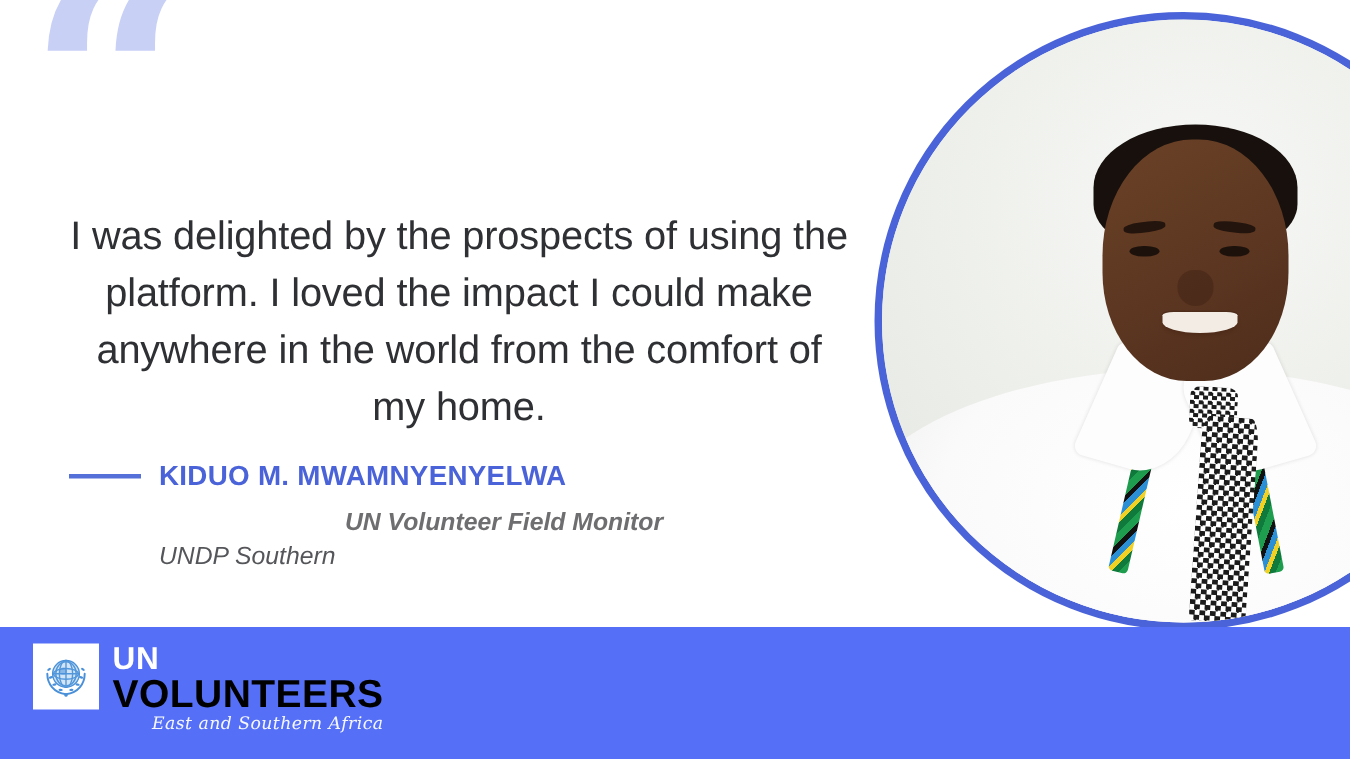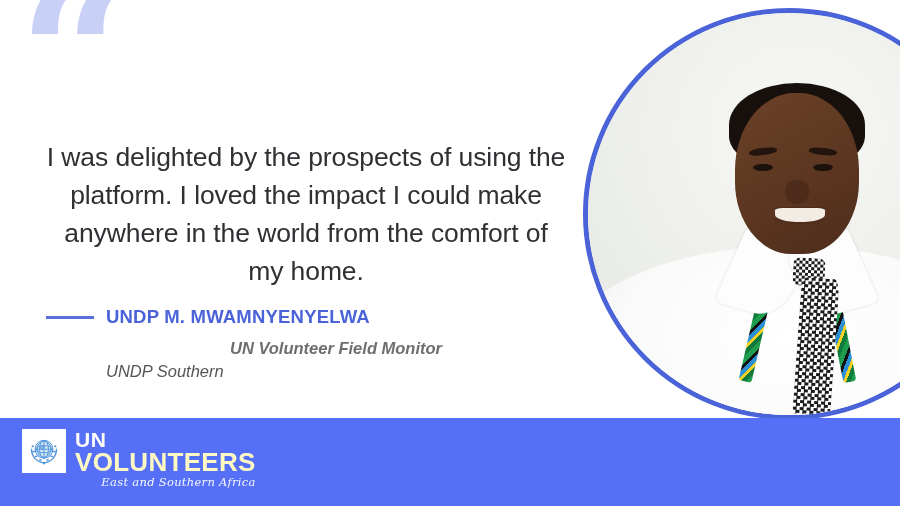--- a/index.html
+++ b/index.html
@@ -270,21 +270,21 @@
   .wm-un {
     font-size: 21px;
     font-weight: 700;
     color: #ffffff;
     letter-spacing: 0.5px;
     line-height: 20px;
   }
   .wm-vol {
     font-size: 26px;
     font-weight: 700;
-    color: #fef9c3;
+    color: #000000;
     letter-spacing: 0.3px;
     line-height: 25px;
   }
   .wm-region {
     font-family: "DejaVu Serif", serif;
     font-style: italic;
     font-size: 11.5px;
     color: #ffffff;
     text-align: right;
     letter-spacing: 0.3px;
@@ -297,21 +297,21 @@
 
 <div class="card">
 
   <div class="quote-mark">“</div>
 
   <div class="quote-text">I was delighted by the prospects of using the platform. I loved the impact I could make anywhere in the world from the comfort of my home.</div>
 
   <div class="attribution">
     <div class="attrib-name-row">
       <span class="name-rule"></span>
-      <span class="attrib-name">UNDP M. MWAMNYENYELWA</span>
+      <span class="attrib-name">KIDUO M. MWAMNYENYELWA</span>
     </div>
     <div class="attrib-role">UN Volunteer Field Monitor</div>
     <div class="attrib-org">UNDP Southern</div>
   </div>
 
   <div class="portrait">
     <div class="portrait-img">
       <div class="shirt"></div>
       <div class="lanyard-l"></div>
       <div class="lanyard-r"></div>

